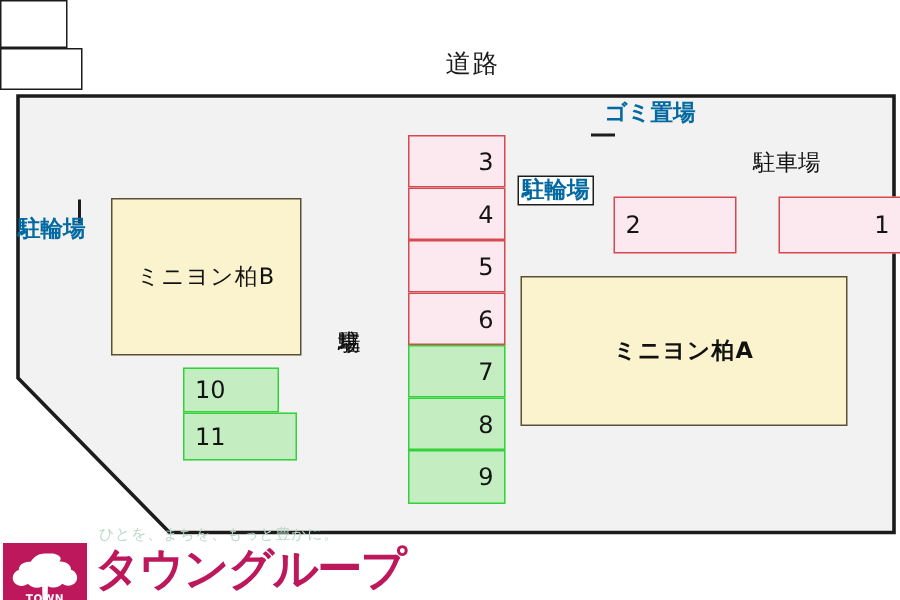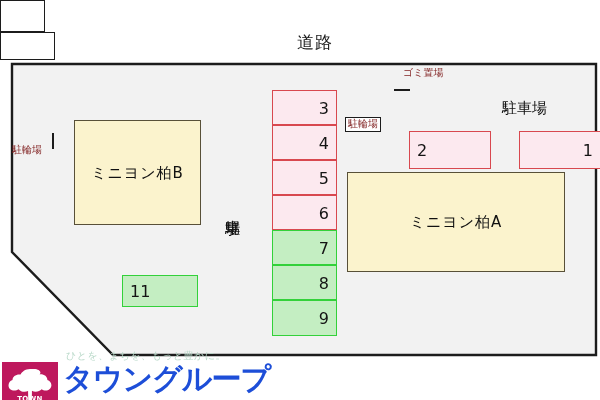--- a/index.html
+++ b/index.html
@@ -40,20 +40,21 @@
   }
 
   
   .box {
     position: absolute;
     box-sizing: border-box;
   }
   .building {
     background: #fbf3cd;
     border: 1.5px solid #585038;
+    margin-top: 12px;
   }
   .building .bld-name {
     position: absolute;
     left: 0;
     right: 0;
     top: 50%;
     transform: translateY(-50%);
     text-align: center;
     font-size: 15px;
     color: #111111;
@@ -84,24 +85,25 @@
   .stall .num.left  { left: 7px; }
 
   .plain-box {
     background: #ffffff;
     border: 1.5px solid #1c1c1c;
     box-sizing: border-box;
   }
 
   .facility-label {
     position: absolute;
-    font-size: 10px;
-    color: #7f1d1d;
+    font-size: 15px;
+    color: #0369a1;
     white-space: nowrap;
     line-height: 1.05;
+    font-weight: bold;
   }
   .facility-label.boxed {
     background: #ffffff;
     border: 1.5px solid #1c1c1c;
     padding: 1px 2px;
     box-sizing: border-box;
   }
 
   .leader {
     position: absolute;
@@ -160,42 +162,42 @@
     font-size: 10px;
     color: #b9d9c9;
     letter-spacing: 0.5px;
     white-space: nowrap;
   }
   .brand-name {
     position: absolute;
     left: 63px;
     top: 15px;
     font-size: 30px;
-    color: #1d4ed8;
+    color: #be185d;
     letter-spacing: -1px;
     white-space: nowrap;
     font-weight: bold;
   }
 </style>
 </head>
 <body>
 
 <div id="canvas">
 
   <div class="road-label">道路</div>
 
   <svg class="site-svg" viewBox="0 0 600 400">
     <polygon points="12,64 596,64 596,355 113,355 12,252" fill="#f2f2f2" stroke="#1c1c1c" stroke-width="2.4"></polygon>
   </svg>
 
   <div class="box building" style="left:74px; top:120px; width:127px; height:105px;">
     <div class="bld-name">ミニヨン柏B</div>
   </div>
 
-  <div class="box building" style="left:347px; top:172px; width:218px; height:100px;">
+  <div class="box building" style="left:347px; top:172px; width:218px; height:100px;font-weight:bold;">
     <div class="bld-name">ミニヨン柏A</div>
   </div>
 
   <div class="plain-box" style="left:31px; top:115px; width:45px; height:32px;"></div>
   <div class="leader" style="left:52px; top:133px; width:1.5px; height:16px;"></div>
   <div class="facility-label" style="left:12px; top:145px;">駐輪場</div>
 
   <div class="plain-box" style="left:347px; top:76px; width:55px; height:28px;"></div>
   <div class="leader" style="left:394px; top:89px; width:16px; height:1.5px;"></div>
   <div class="facility-label" style="left:403px; top:68px; width:40px;">
@@ -237,20 +239,23 @@
   </div>
 
   <div class="stall green" style="left:272px; top:265px; width:65px; height:35px;">
     <span class="num right">8</span>
   </div>
 
   <div class="stall green" style="left:272px; top:300px; width:65px; height:36px;">
     <span class="num right">9</span>
   </div>
 
+  <div class="stall green" style="left:122px; top:245px; width:64px; height:30px;">
+    <span class="num left">10</span>
+  </div>
 
   <div class="stall green" style="left:122px; top:275px; width:76px; height:32px;">
     <span class="num left">11</span>
   </div>
 
   <div class="brand">
     <div class="brand-mark">
       <svg width="56" height="44" viewBox="0 0 56 44">
         <path d="M28 7c-5 0-8 3-9.5 5.5C14 12 10.5 14.5 10.5 18c-2.5 0.8-4 3-4 5.4 0 3 2.6 5.2 5.8 5.2 1.6 0 3.1-0.5 4.2-1.4 1.4 1.6 3.6 2.6 6 2.6 1.3 0 2.5-0.3 3.6-0.8l0.3 9.6h3.2l0.3-9.8c1.1 0.6 2.4 0.9 3.8 0.9 2.4 0 4.5-1 5.9-2.5 1.1 0.8 2.5 1.3 4 1.3 3.2 0 5.8-2.3 5.8-5.3 0-2.4-1.6-4.5-4-5.3 0-3.5-3.4-6-7.8-5.6C40 10 37 7 32 7z" fill="#ffffff"></path>
         <rect x="26.6" y="24" width="2.9" height="15" fill="#ffffff"></rect>

